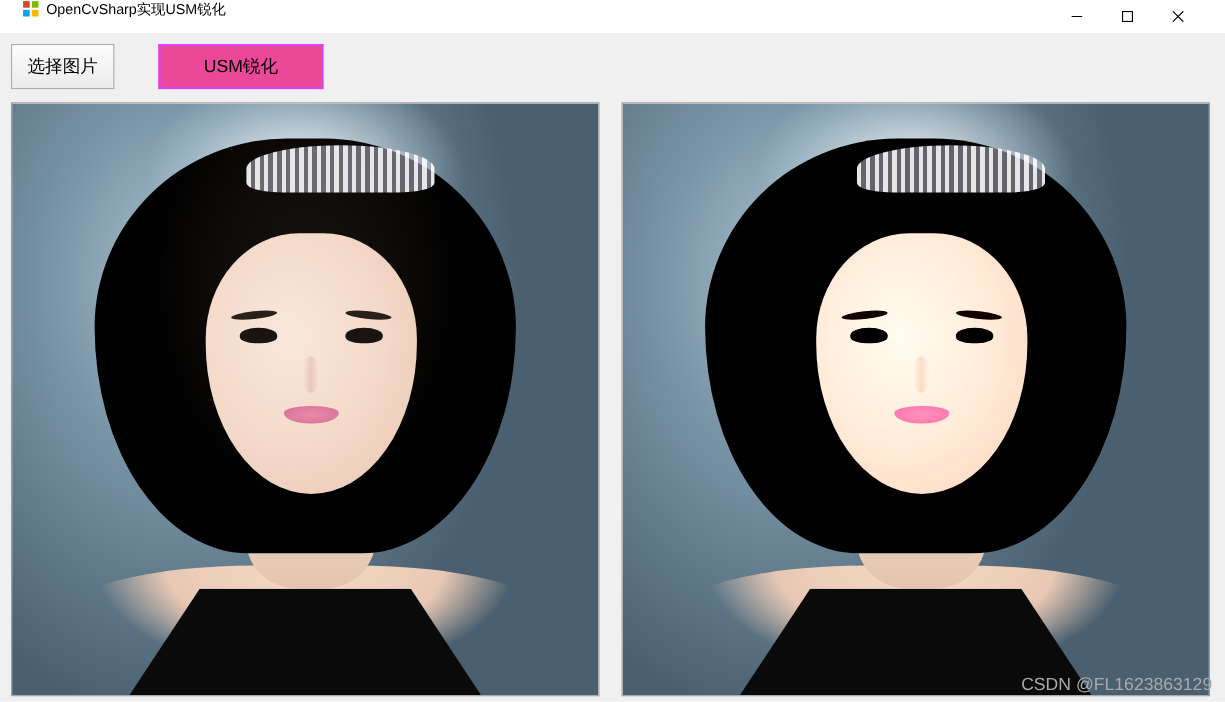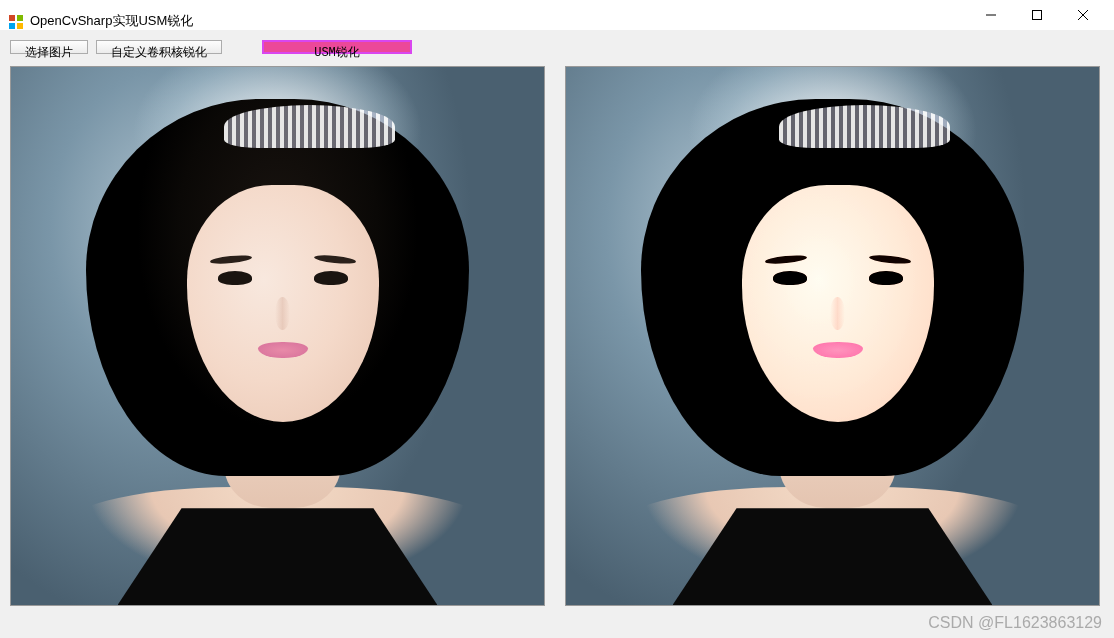--- a/index.html
+++ b/index.html
@@ -13,22 +13,22 @@
       background: #fff;
       width: 1114px;
       height: 638px;
       overflow: hidden;
       position: relative;
     }
     .titlebar {
       height: 30px;
       background: #fff;
       display: flex;
-      align-items: flex-end;
-      padding: 0 8px;
+      align-items: flex-start;
+      padding: 0 20px;
       border-bottom: 0;
     }
     .app-icon {
       width: 16px;
       height: 16px;
       margin-right: 6px;
       display: inline-block;
     }
     .app-icon svg {
       display: block;
@@ -61,27 +61,27 @@
     .toolbar {
       display: flex;
       gap: 8px;
       margin-bottom: 12px;
       align-items: center;
     }
     .btn {
       background: linear-gradient(#fdfdfd, #ececec);
       border: 1px solid #acacac;
       padding: 4px 14px;
-      font-size: 12px;
-      font-family: Liberation Mono, monospace;
+      font-size: 16px;
+      font-family: Liberation Sans, sans-serif;
       cursor: pointer;
       color: #000;
       min-width: 72px;
       text-align: center;
-      height: 14px;
+      height: 41px;
       line-height: 16px;
     }
     .btn.active {
       border: 2px solid #d946ef;
       background: #ec4899;
       padding: 3px 13px;
       margin-left: 32px;
     }
     .btn.wide {
       min-width: 150px;
@@ -262,21 +262,20 @@
           <line x1="0" y1="0" x2="10" y2="10" stroke="currentColor" stroke-width="1"></line>
           <line x1="10" y1="0" x2="0" y2="10" stroke="currentColor" stroke-width="1"></line>
         </svg>
     </div>
   </div>
 </div>
 
 <div class="client-area">
   <div class="toolbar">
     <button class="btn">选择图片</button>
-    <button class="btn">自定义卷积核锐化</button>
     <button class="btn wide active">USM锐化</button>
   </div>
 
   <div class="image-panels">
     <div class="image-panel">
       <div class="portrait">
         <div class="shoulders"></div>
         <div class="neck"></div>
         <div class="hair"></div>
         <div class="tiara"></div>

